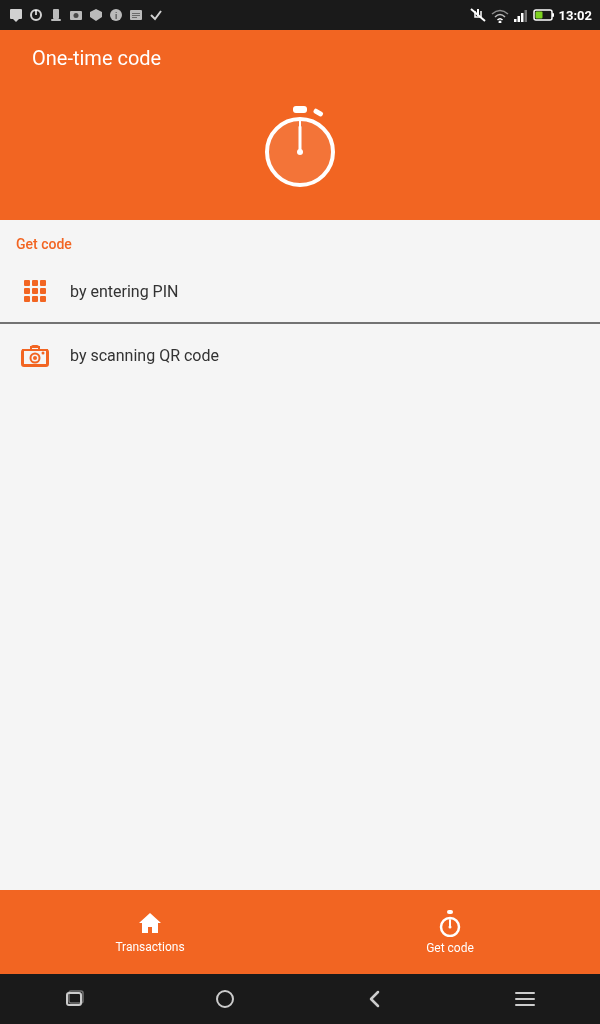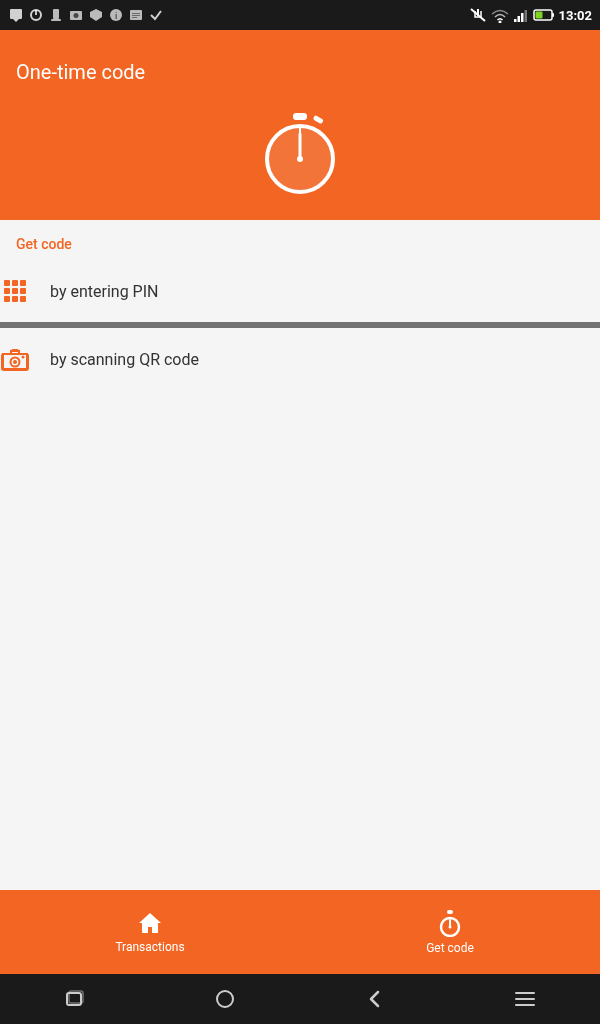--- a/index.html
+++ b/index.html
@@ -44,22 +44,21 @@
       display: flex;
       flex-direction: column;
       align-items: flex-start;
       justify-content: flex-start;
       flex-shrink: 0;
     }
     .app-title {
       color: white;
       font-size: 20px;
       font-weight: 400;
-      padding: 16px 16px 0 16px;
-      margin-top: 14px;
+      padding: 16px 16px 0 32px;
     }
     .header-icon-area {
       flex: 1;
       display: flex;
       align-items: center;
       justify-content: center;
       width: 100%;
     }
 
     
@@ -73,27 +72,27 @@
     .section-label {
       color: #F26522;
       font-size: 14px;
       font-weight: 500;
       padding: 16px 16px 8px 16px;
     }
 
     .menu-item {
       display: flex;
       align-items: center;
-      padding: 16px 0;
+      padding: 16px 20px;
       background: #f5f5f5;
       cursor: pointer;
       gap: 20px;
     }
     .menu-item + .menu-item {
-      border-top: 6px solid #737373;
+      border-top: 2px solid #737373;
     }
     .menu-icon {
       width: 30px;
       height: 30px;
       display: flex;
       align-items: center;
       justify-content: center;
       flex-shrink: 0;
     }
     .menu-item-text {

